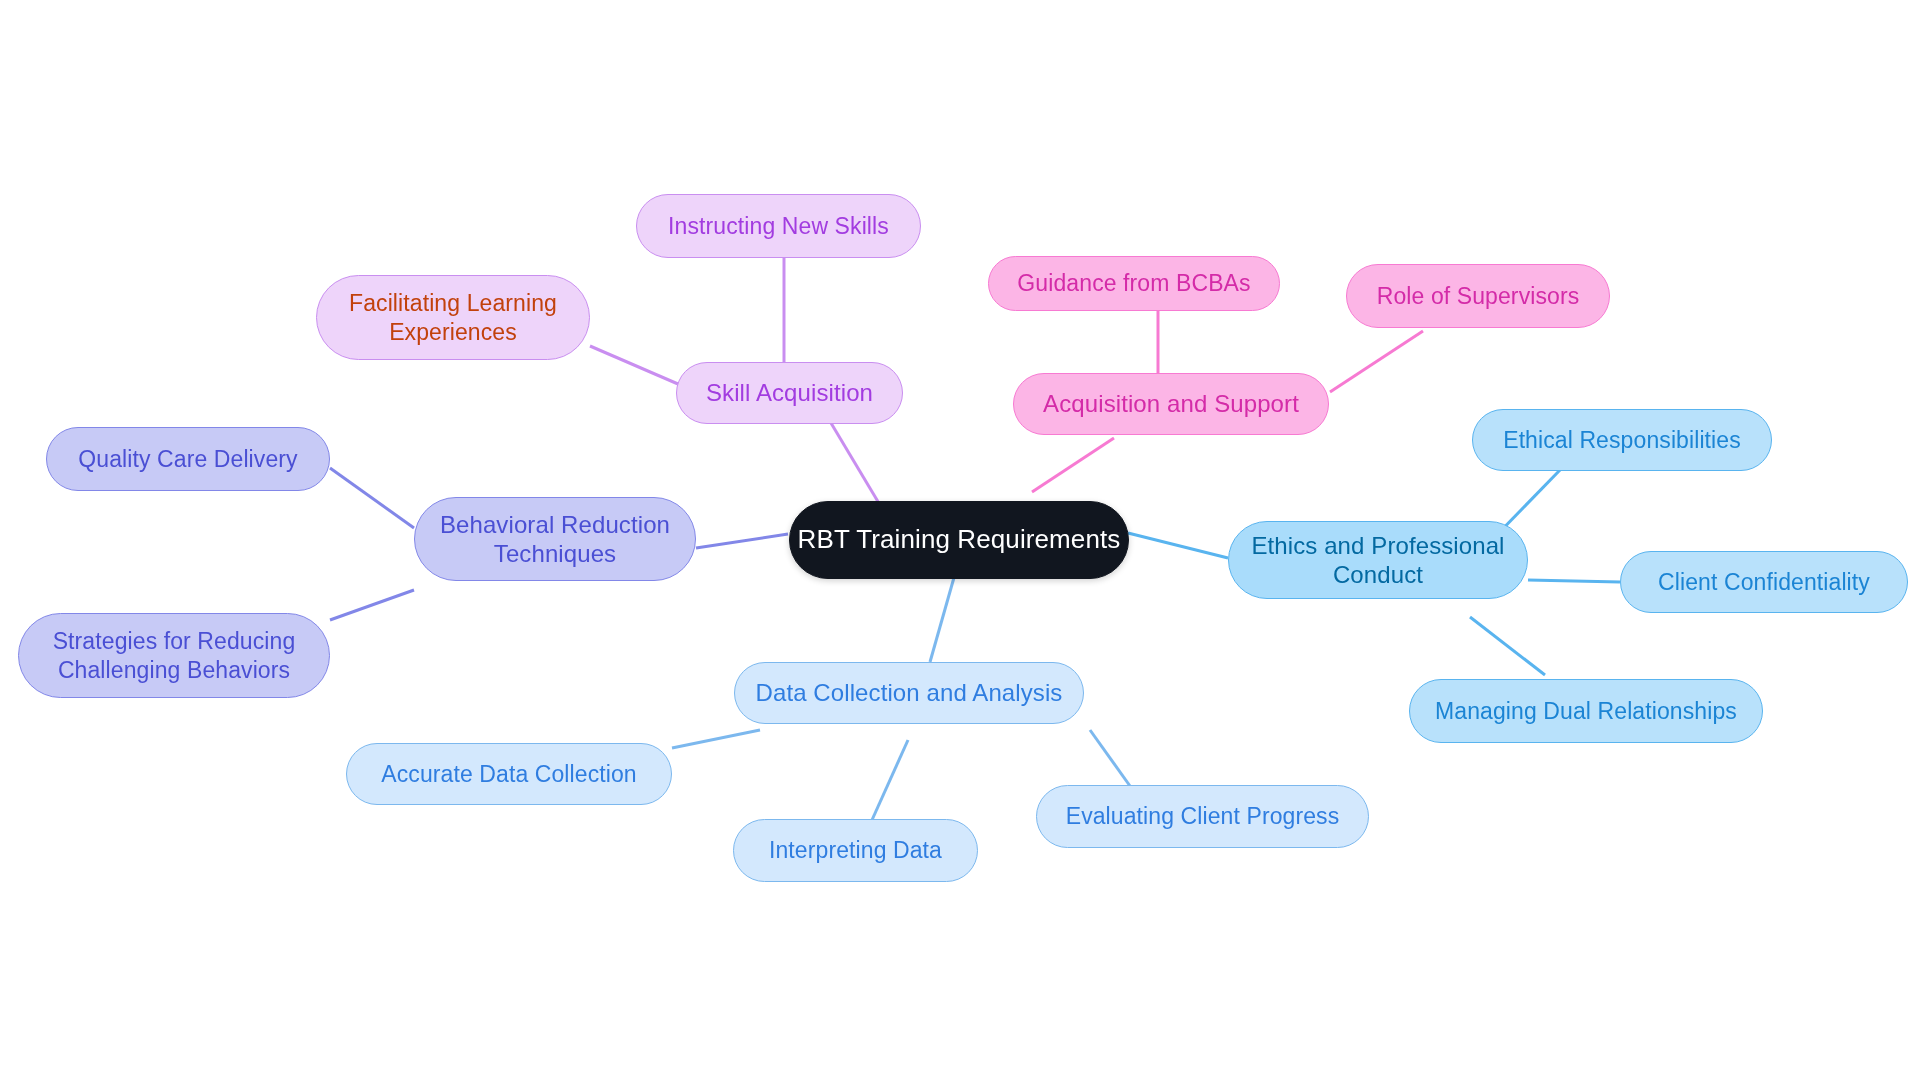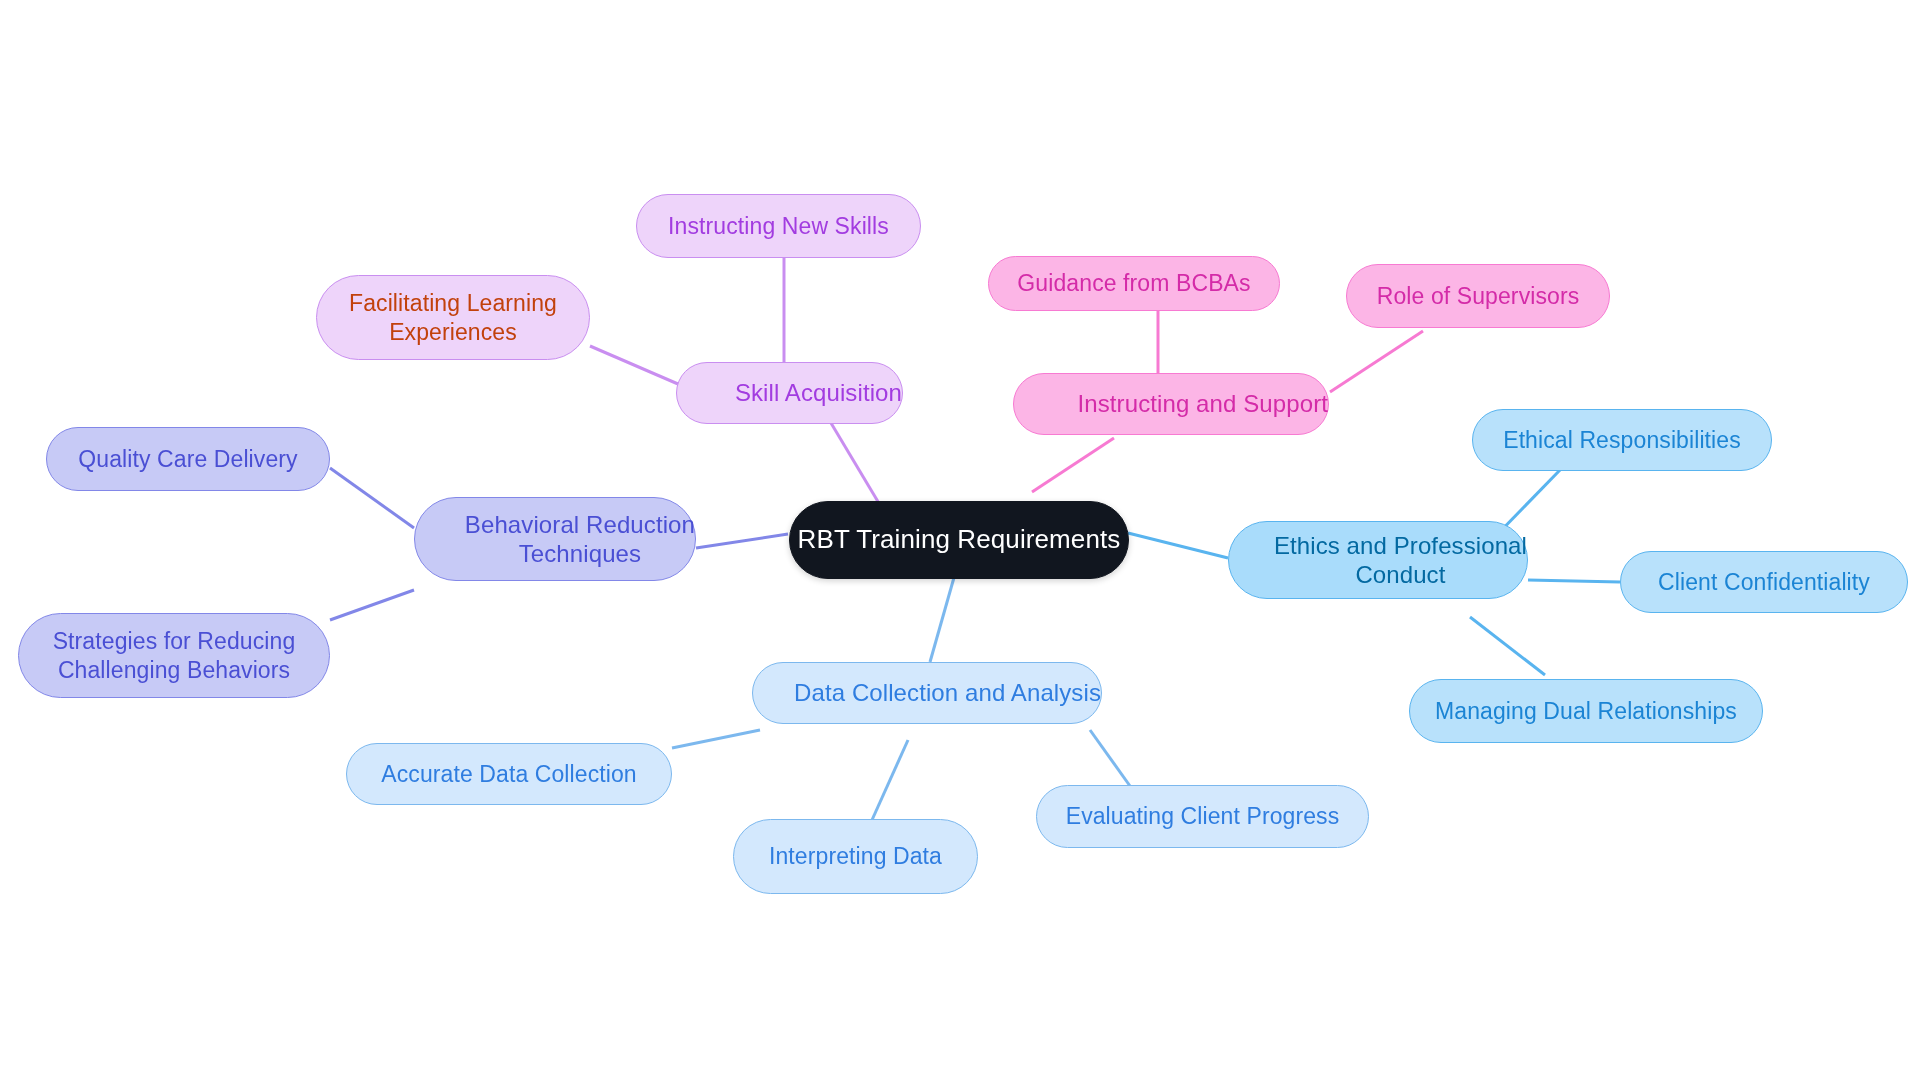--- a/index.html
+++ b/index.html
@@ -39,21 +39,21 @@
   }
   .node.root {
     background: #11161f;
     border-color: #11161f;
     color: #ffffff;
     font-size: 26px;
     border-radius: 44px;
     box-shadow: 0 2px 6px rgba(0,0,0,0.18);
     margin-top: 12px;
   }
-  .node.branch { font-size: 24px; justify-content: flex-end; }
+  .node.branch { font-size: 24px; }
   .node.leaf   { font-size: 23px; }
 </style>
 </head>
 <body>
 
 <div id="canvas">
 
   <svg id="edges" viewBox="0 0 1920 1083">
 
     <path d="M 880 505 L 828 418" stroke="#c98ef0" stroke-width="3" fill="none"></path>
@@ -100,21 +100,21 @@
   </div>
   <div class="node leaf" style="left:636px; top:194px; width:285px; height:64px; background:#eed4fa; border-color:#c98ef0; color:#a23ce0;">
     <span>Instructing New Skills</span>
   </div>
   <div class="node leaf" style="left:316px; top:275px; width:274px; height:85px; background:#eed4fa; border-color:#c98ef0; color:#c2410c;">
     <span>Facilitating Learning
 Experiences</span>
   </div>
 
   <div class="node branch" style="left:1013px; top:373px; width:316px; height:62px; background:#fcb5e6; border-color:#f77ad2; color:#d42ba8;">
-    <span>Instructing and Support</span>
+    <span>Acquisition and Support</span>
   </div>
   <div class="node leaf" style="left:988px; top:212px; width:292px; height:55px; background:#fcb5e6; border-color:#f77ad2; color:#d42ba8;margin-top:44px;">
     <span>Guidance from BCBAs</span>
   </div>
   <div class="node leaf" style="left:1346px; top:264px; width:264px; height:64px; background:#fcb5e6; border-color:#f77ad2; color:#d42ba8;">
     <span>Role of Supervisors</span>
   </div>
 
   <div class="node branch" style="left:1228px; top:521px; width:300px; height:78px; background:#a9dcfb; border-color:#59b4ef; color:#0369a1;">
     <span>Ethics and Professional
@@ -123,27 +123,27 @@
   <div class="node leaf" style="left:1472px; top:409px; width:300px; height:62px; background:#b8e1fb; border-color:#59b4ef; color:#1b84d4;">
     <span>Ethical Responsibilities</span>
   </div>
   <div class="node leaf" style="left:1620px; top:551px; width:288px; height:62px; background:#b8e1fb; border-color:#59b4ef; color:#1b84d4;">
     <span>Client Confidentiality</span>
   </div>
   <div class="node leaf" style="left:1409px; top:679px; width:354px; height:64px; background:#b8e1fb; border-color:#59b4ef; color:#1b84d4;">
     <span>Managing Dual Relationships</span>
   </div>
 
-  <div class="node branch" style="left:752px; top:662px; width:350px; height:62px; background:#d3e8fd; border-color:#7cb8ee; color:#2f7de0;">
+  <div class="node branch" style="left:734px; top:662px; width:350px; height:62px; background:#d3e8fd; border-color:#7cb8ee; color:#2f7de0;">
     <span>Data Collection and Analysis</span>
   </div>
   <div class="node leaf" style="left:346px; top:743px; width:326px; height:62px; background:#d3e8fd; border-color:#7cb8ee; color:#2f7de0;">
     <span>Accurate Data Collection</span>
   </div>
-  <div class="node leaf" style="left:733px; top:819px; width:245px; height:75px; background:#d3e8fd; border-color:#7cb8ee; color:#2f7de0;">
+  <div class="node leaf" style="left:733px; top:819px; width:245px; height:63px; background:#d3e8fd; border-color:#7cb8ee; color:#2f7de0;">
     <span>Interpreting Data</span>
   </div>
   <div class="node branch" style="left:414px; top:497px; width:282px; height:84px; background:#c7caf6; border-color:#8287e8; color:#4a4fd4;">
     <span>Behavioral Reduction
 Techniques</span>
   </div>
 
   <div class="node leaf" style="left:1036px; top:785px; width:333px; height:63px; background:#d3e8fd; border-color:#7cb8ee; color:#2f7de0;">
     <span>Evaluating Client Progress</span>
   </div>

